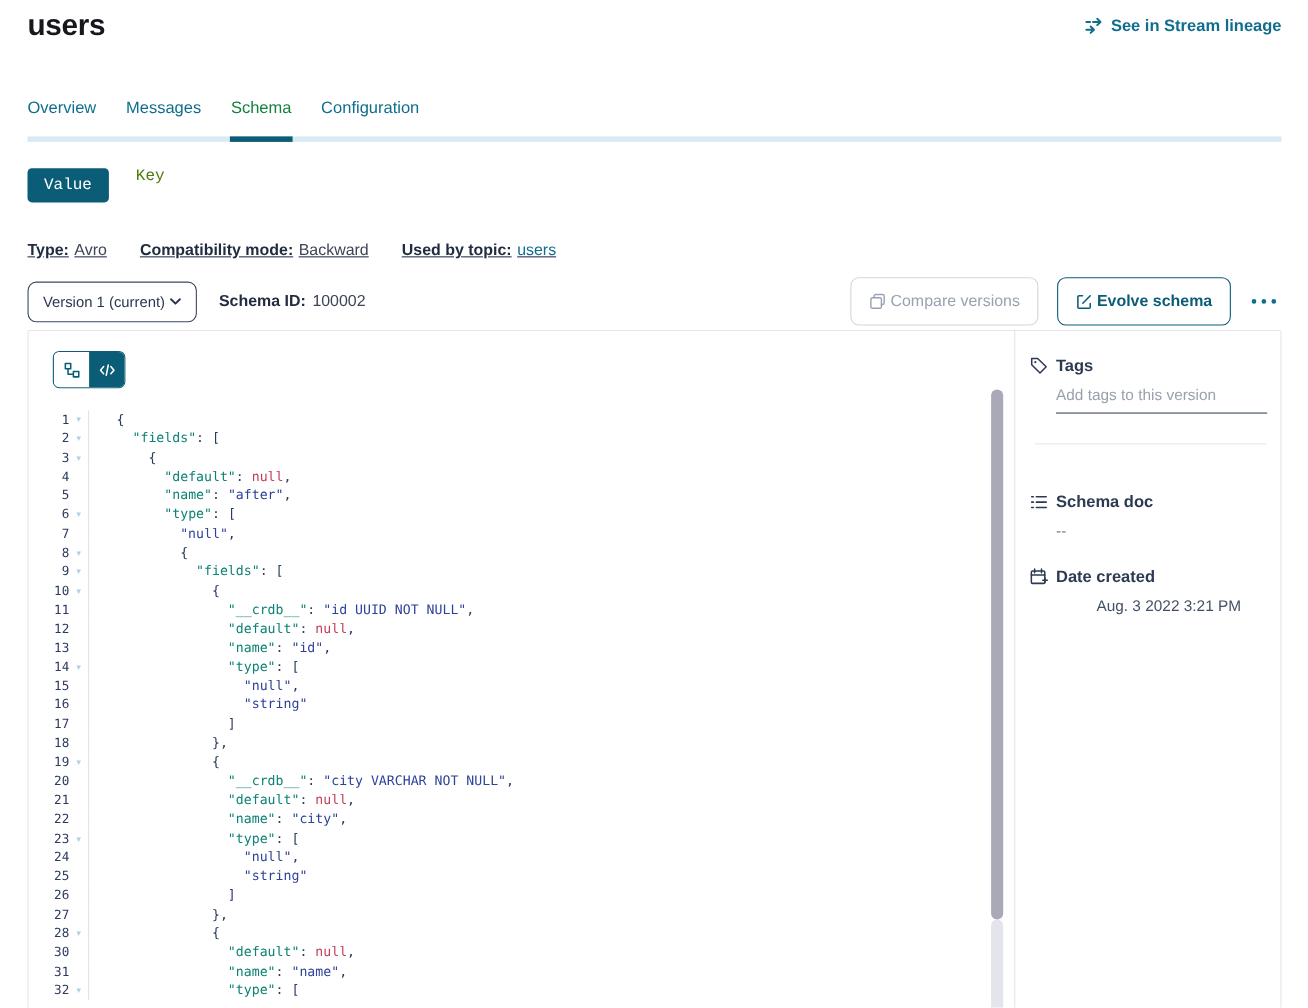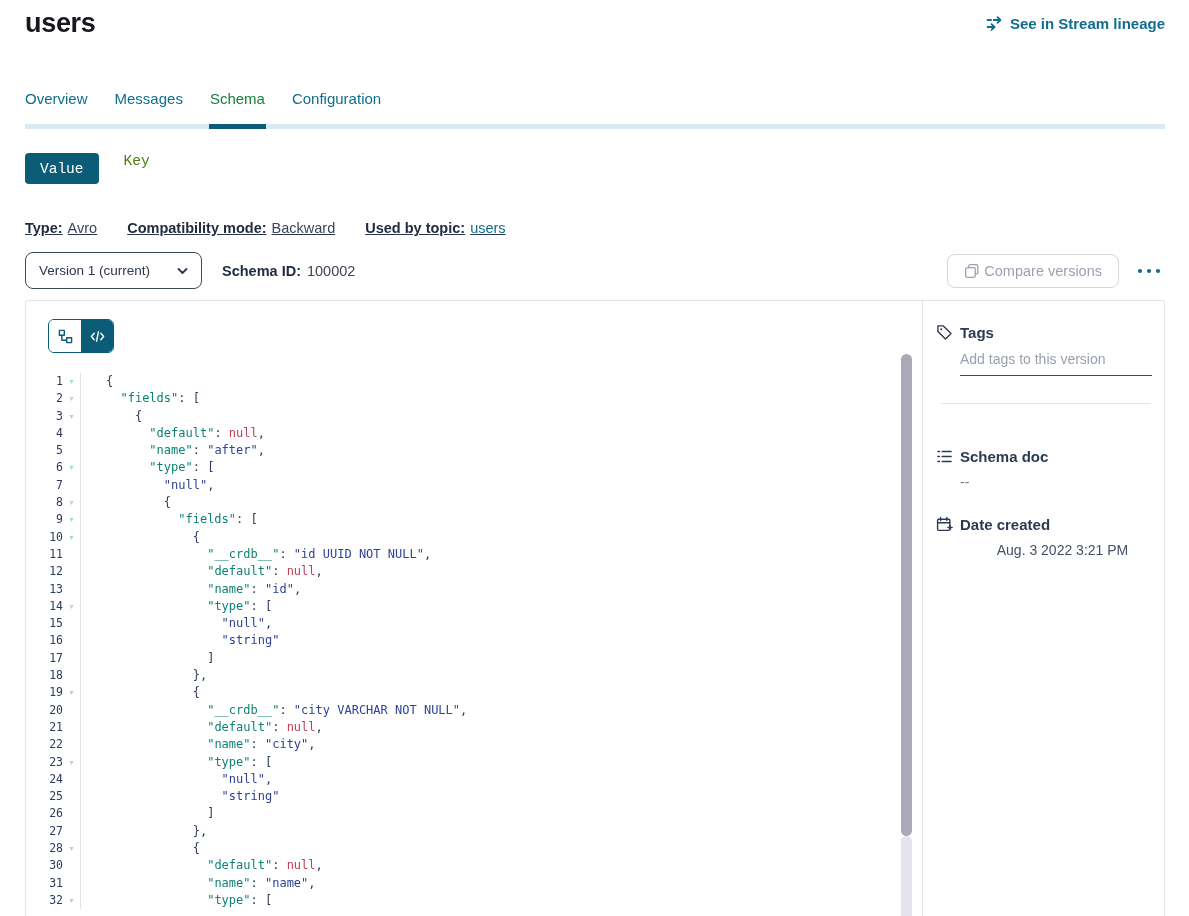--- a/index.html
+++ b/index.html
@@ -51,28 +51,28 @@
   .meta-label { font-weight: 700; color: #222c41; }
   .meta-value { color: #3c4456; }
   .meta-link  { color: #0f6d8d; cursor: pointer; }
 
   
   .version-row {
     left: 25px; top: 252px; width: 1140px;
     display: flex; align-items: center;
   }
   .version-select {
-    width: 177px; height: 37px; border: 1px solid #3d4860; border-radius: 8px;
+    width: 154px; height: 37px; border: 1px solid #3d4860; border-radius: 8px;
     background: #fff; display: flex; align-items: center; justify-content: space-between;
     padding: 0 13px; font-size: 13.5px; color: #2b3750; cursor: pointer;
   }
   .schema-id { display: flex; gap: 6px; margin-left: 20px; font-size: 14.5px; }
   .spacer { flex: 1; }
   .btn {
-    height: 34px; border-radius: 8px; background: #fff; display: flex;
+    height: 44px; border-radius: 8px; background: #fff; display: flex;
     align-items: center; gap: 4px; padding: 0 16px; font-family: inherit;
     font-size: 14.5px; cursor: pointer;
   }
   .btn-compare { border: 1px solid #d3d6dd; color: #9aa1b0; font-weight: 500; }
   .btn-evolve  { border: 1px solid #0b5c77; color: #0b5c77; font-weight: 700; margin-left: 17px; }
   .more-btn { margin-left: 14px; border: none; background: none; cursor: pointer; padding: 4px; }
 
   
   .panel {
     left: 25px; top: 300px; width: 1140px; height: 632px;
@@ -206,20 +206,29 @@
   <div class="spacer"></div>
   <button class="btn btn-compare">
     <span style="display:flex">
       <svg width="16" height="16" viewBox="0 0 16 16" fill="none" stroke="#9aa1b0" stroke-width="1.3" stroke-linecap="round" stroke-linejoin="round">
         <rect x="1.7" y="4.7" width="9.6" height="9.6" rx="1.5"></rect>
         <path d="M4.7 4.7 V3.2 a1.5 1.5 0 0 1 1.5 -1.5 h6.1 a1.5 1.5 0 0 1 1.5 1.5 v6.1 a1.5 1.5 0 0 1 -1.5 1.5 h-1"></path>
       </svg>
     </span>
     <span>Compare versions</span>
   </button>
+  <button class="btn btn-evolve">
+    <span style="display:flex">
+      <svg width="15" height="15" viewBox="0 0 16 16" fill="none" stroke="#0b5c77" stroke-width="1.5" stroke-linecap="round" stroke-linejoin="round">
+        <path d="M14 9.5 v3.5 a1.2 1.2 0 0 1 -1.2 1.2 H3.2 A1.2 1.2 0 0 1 2 13 V3.2 A1.2 1.2 0 0 1 3.2 2 H6.5"></path>
+        <path d="M6.8 9.2 L14 2"></path>
+      </svg>
+    </span>
+    <span>Evolve schema</span>
+  </button>
   <button class="more-btn">
     <span style="display:flex">
       <svg width="24" height="6" viewBox="0 0 24 6" fill="#0f6d8d">
         <circle cx="3" cy="3" r="2.1"></circle>
           <circle cx="12" cy="3" r="2.1"></circle>
           <circle cx="21" cy="3" r="2.1"></circle>
       </svg>
     </span>
   </button>
 </div>

